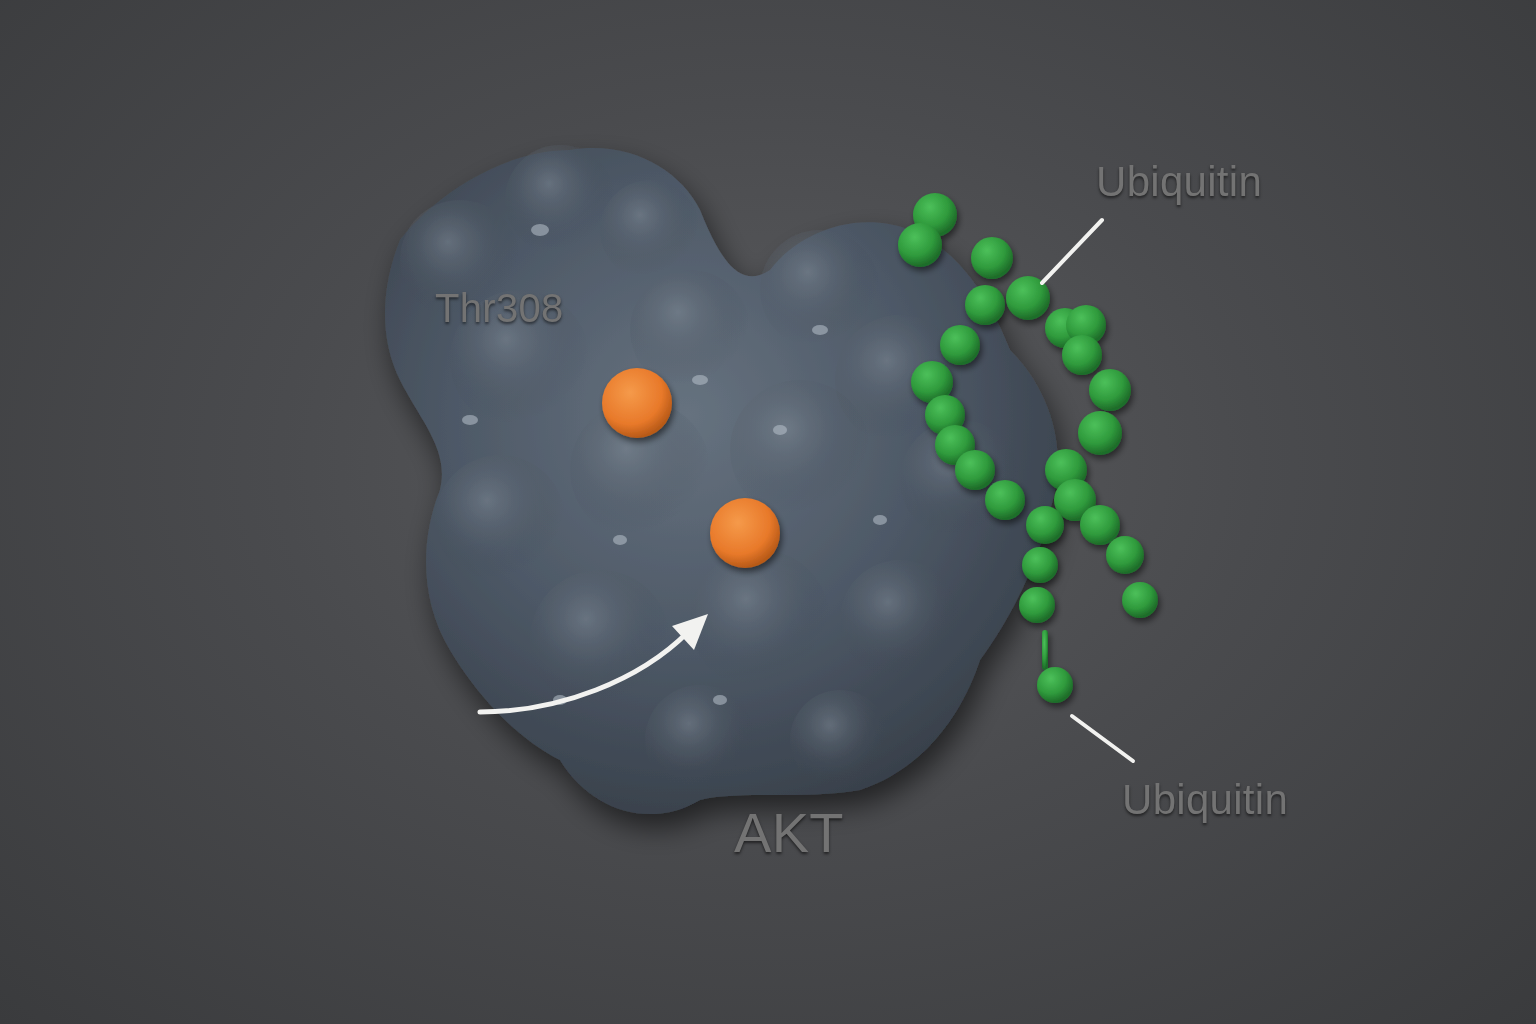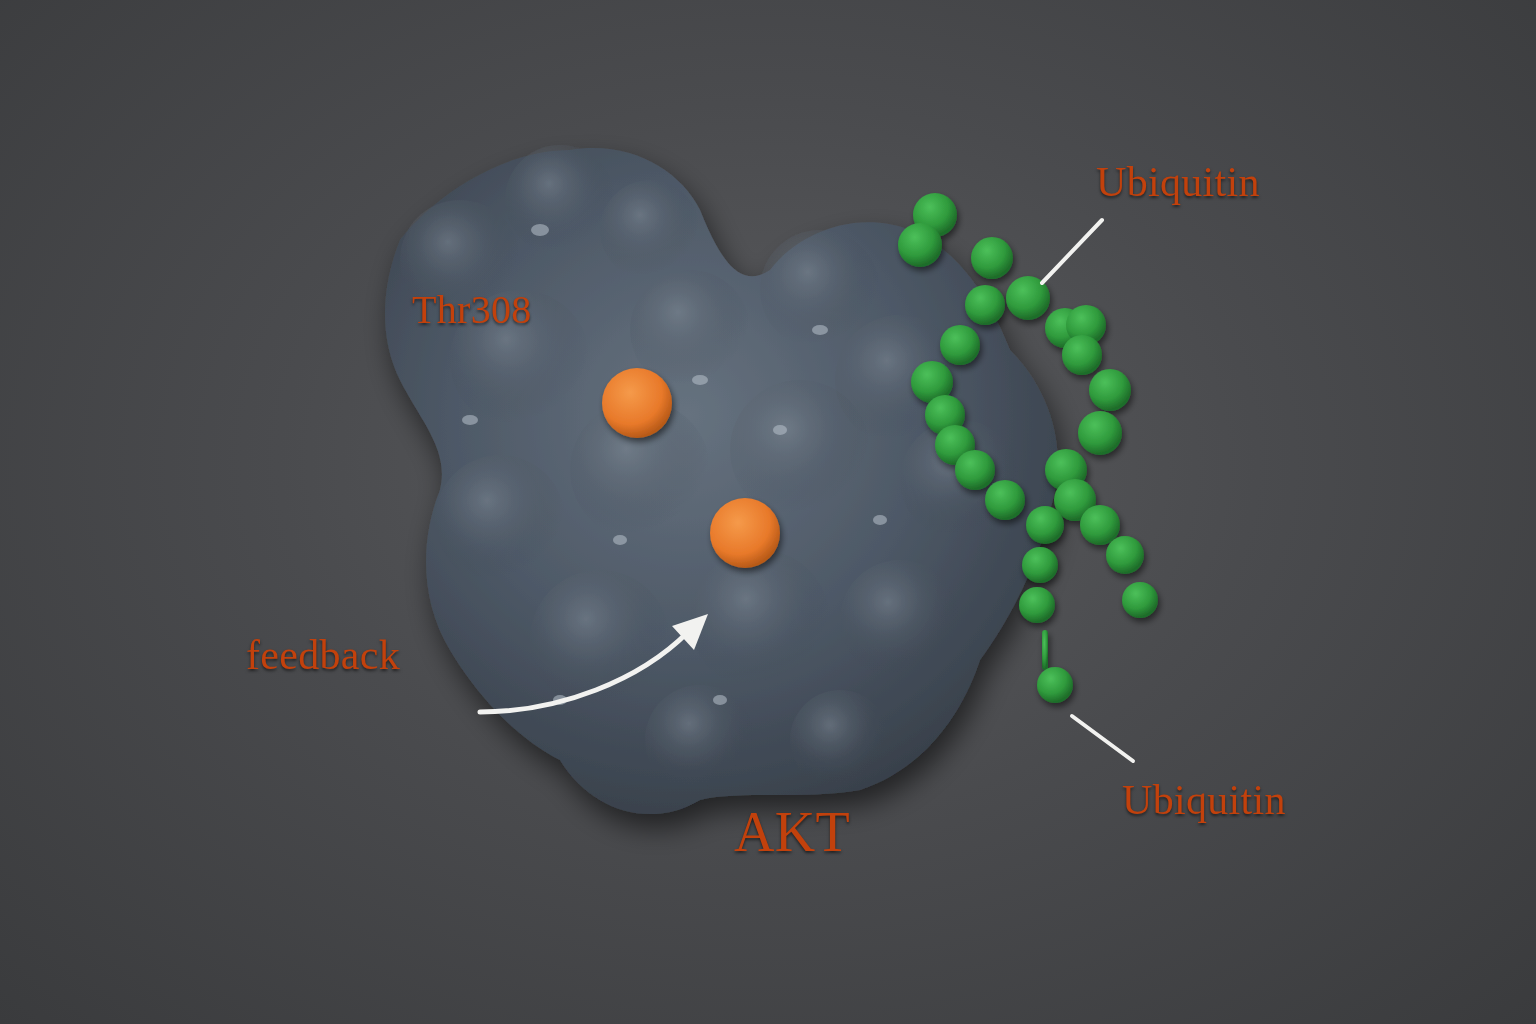--- a/index.html
+++ b/index.html
@@ -4,26 +4,26 @@
 <style>
   html, body { margin: 0; padding: 0; }
   body {
     width: 1536px; height: 1024px; overflow: hidden;
     background: radial-gradient(ellipse at 50% 45%, #5a5b5e 0%, #4a4b4e 45%, #3a3b3d 100%);
     position: relative;
     font-family: "DejaVu Sans", "Liberation Sans", sans-serif;
   }
   .stage { position: absolute; left: 0; top: 0; width: 1536px; height: 1024px; }
   .label {
-    position: absolute; color: #c2410c; white-space: nowrap;
+    position: absolute; color: #737373; white-space: nowrap;
     text-shadow: 0 2px 3px rgba(0,0,0,0.55);
-    font-family: Liberation Serif, serif;
+    font-family: Liberation Sans, sans-serif;
     letter-spacing: 0.3px;
   }
-  .lbl-thr { left: 412px; top: 286px; font-size: 40px; }
+  .lbl-thr { left: 435px; top: 286px; font-size: 40px; }
   .lbl-ub1 { left: 1096px; top: 158px; font-size: 42px; }
   .lbl-ub2 { left: 1122px; top: 776px; font-size: 42px; }
   .lbl-reg { left: 246px; top: 630px; font-size: 42px; line-height: 50px; text-align: right; }
   .lbl-akt { left: 734px; top: 800px; font-size: 56px; }
   .lbl-reg span { display: block; }
 </style>
 </head>
 <body>
 
 <svg class="stage" width="1536" height="1024" viewBox="0 0 1536 1024" xmlns="http://www.w3.org/2000/svg">
@@ -164,15 +164,14 @@
   <g>
     <path d="M 480 712 C 560 712, 640 680, 688 632" fill="none" stroke="#f2f2f0" stroke-width="5" stroke-linecap="round"></path>
     <polygon points="708,614 672,626 694,650" fill="#f2f2f0"></polygon>
   </g>
 </svg>
 
 <div class="label lbl-thr">Thr308</div>
 <div class="label lbl-ub1">Ubiquitin</div>
 <div class="label lbl-ub2">Ubiquitin</div>
 <div class="label lbl-reg">
-  <span>feedback</span>
 </div>
 <div class="label lbl-akt">AKT</div>
 
 </body></html>

